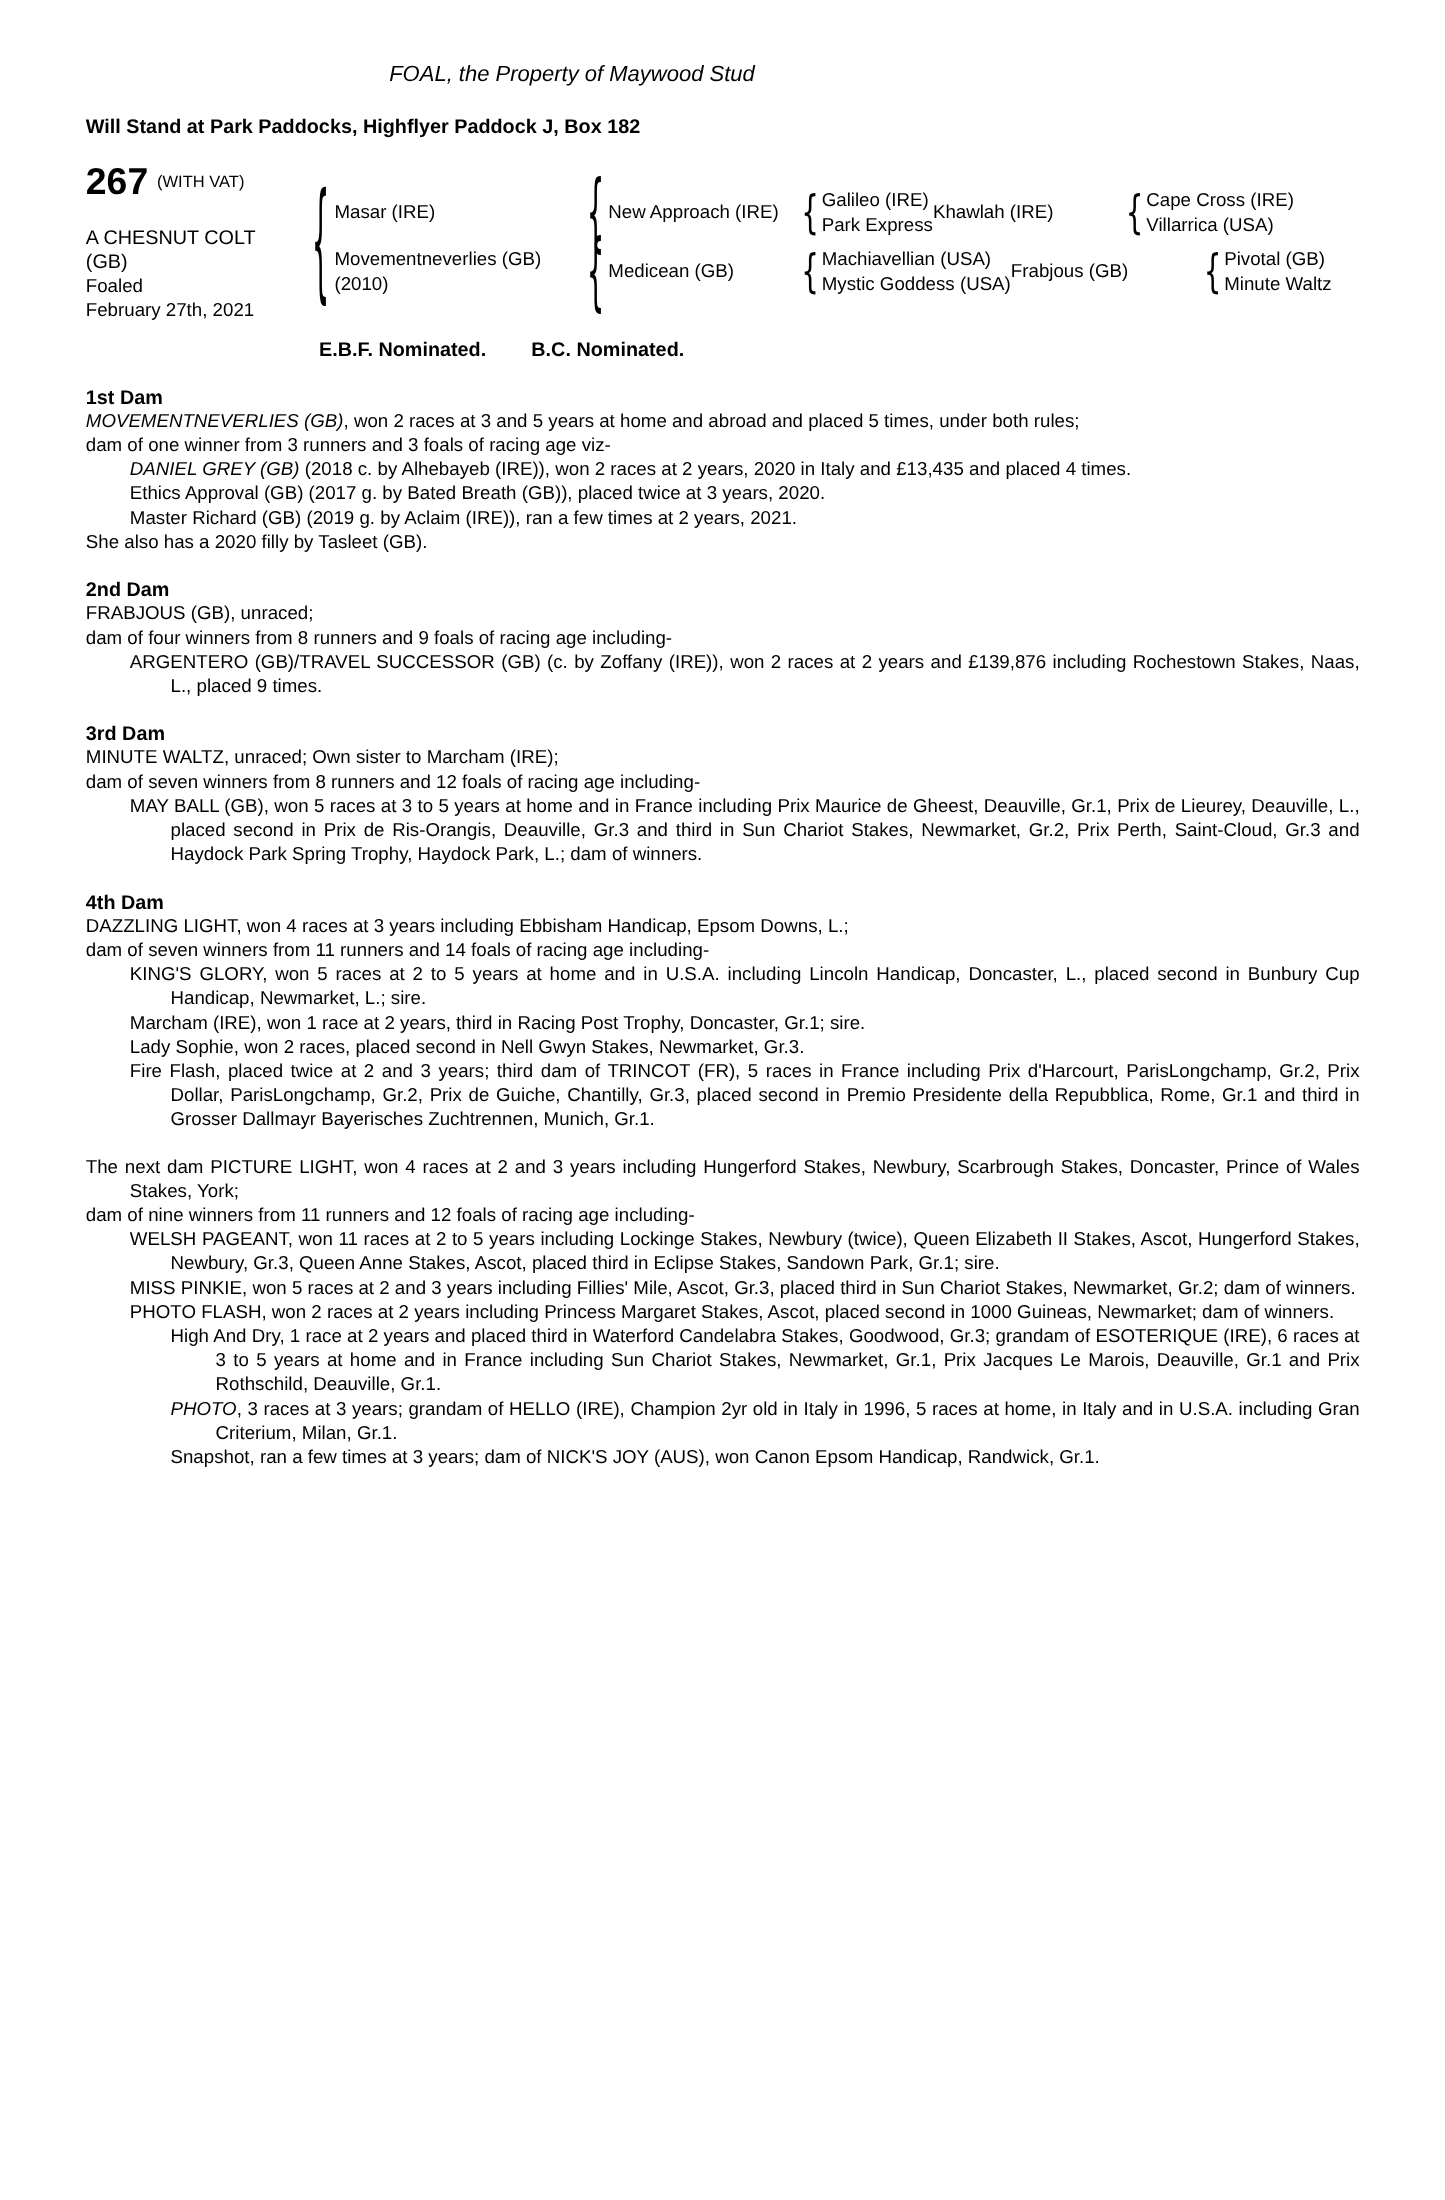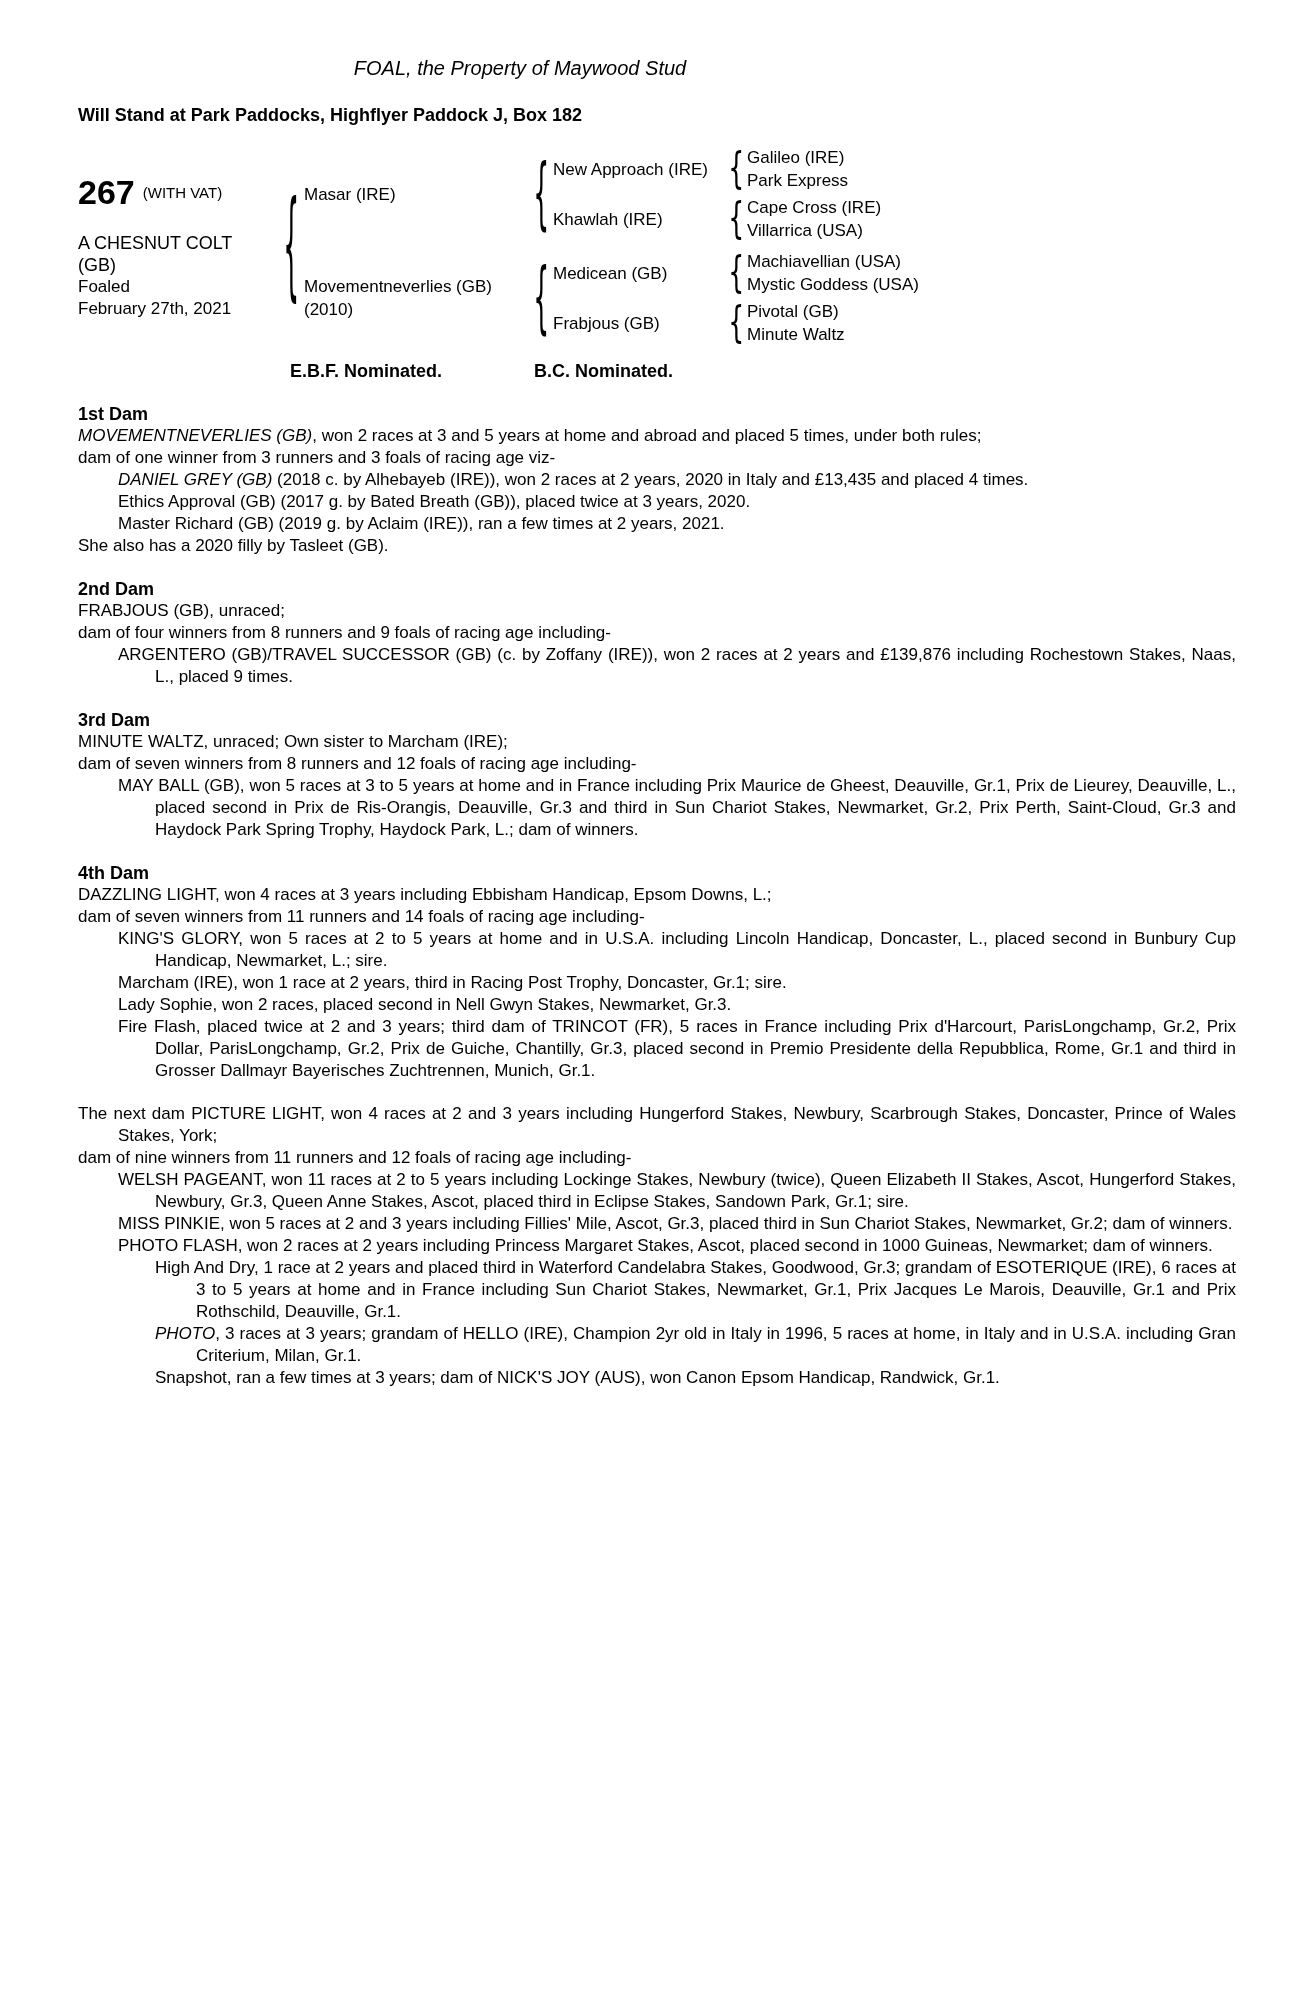--- a/index.html
+++ b/index.html
@@ -15,41 +15,41 @@
   .page-title {
     width:884px; text-align:center;
     font-style:italic; font-size:20px; line-height:24px;
   }
   .stand-line { margin-top:24px; font-weight:bold; font-size:18px; line-height:22px; }
 
   
   .pedigree { margin-top:20px; }
   .ped-row { display:flex; align-items:center; }
   .root-children { display:flex; flex-direction:column; row-gap:8px; }
-  .half-children { display:flex; flex-direction:column; row-gap:4px;justify-content:space-between; }
+  .half-children { display:flex; flex-direction:row; row-gap:4px;justify-content:space-between; }
 
   .lot-block { width:200px; }
   .lot-line { display:flex; align-items:center; gap:8px; margin-bottom:20px; }
   .lot-number { font-size:34px; font-weight:bold; }
   .lot-vat { font-size:15px; }
   .lot-desc { font-weight:normal; font-size:18px; line-height:22px; }
   .lot-foaled { font-size:17px; line-height:22px; }
 
   .ped-name { font-size:17px; line-height:23px; }
   .gen1 { width:225px; }
   .gen2 { width:172px; }
   .gen3col { display:flex; flex-direction:column; }
 
   .brace { display:flex; align-items:center; justify-content:center; font-family:"DejaVu Sans", sans-serif; flex:0 0 auto; }
   .brace span { display:inline-block; line-height:1; font-size:42px; font-weight:normal; }
   .br-1 { width:26px; } .br-1 span { transform:scale(0.6, 2.8); }
   .br-2 { width:24px; } .br-2 span { transform:scale(0.6, 1.85); }
   .br-3 { width:22px; } .br-3 span { transform:scale(0.6, 1.0); }
 
-  .nominations { margin-top:14px; padding-left:212px; display:flex; gap:92px; font-weight:bold; font-size:18px; line-height:22px; }
+  .nominations { margin-top:14px; padding-left:212px; display:flex; gap:41px; font-weight:bold; font-size:18px; line-height:22px; }
 
   
   .dam-sections { margin-top:2px; width:1158px; }
   .dam-section { margin-top:21px; }
   .dam-heading { font-weight:bold; font-size:18px; line-height:22px; }
   .para { font-size:17px; line-height:22px; text-align:justify; }
   .indent-0 { padding-left:40px;  text-indent:-40px; }
   .indent-1 { padding-left:77px;  text-indent:-37px; }
   .indent-2 { padding-left:118px; text-indent:-41px; }
   .run-n { font-weight:normal; font-style:normal; }

